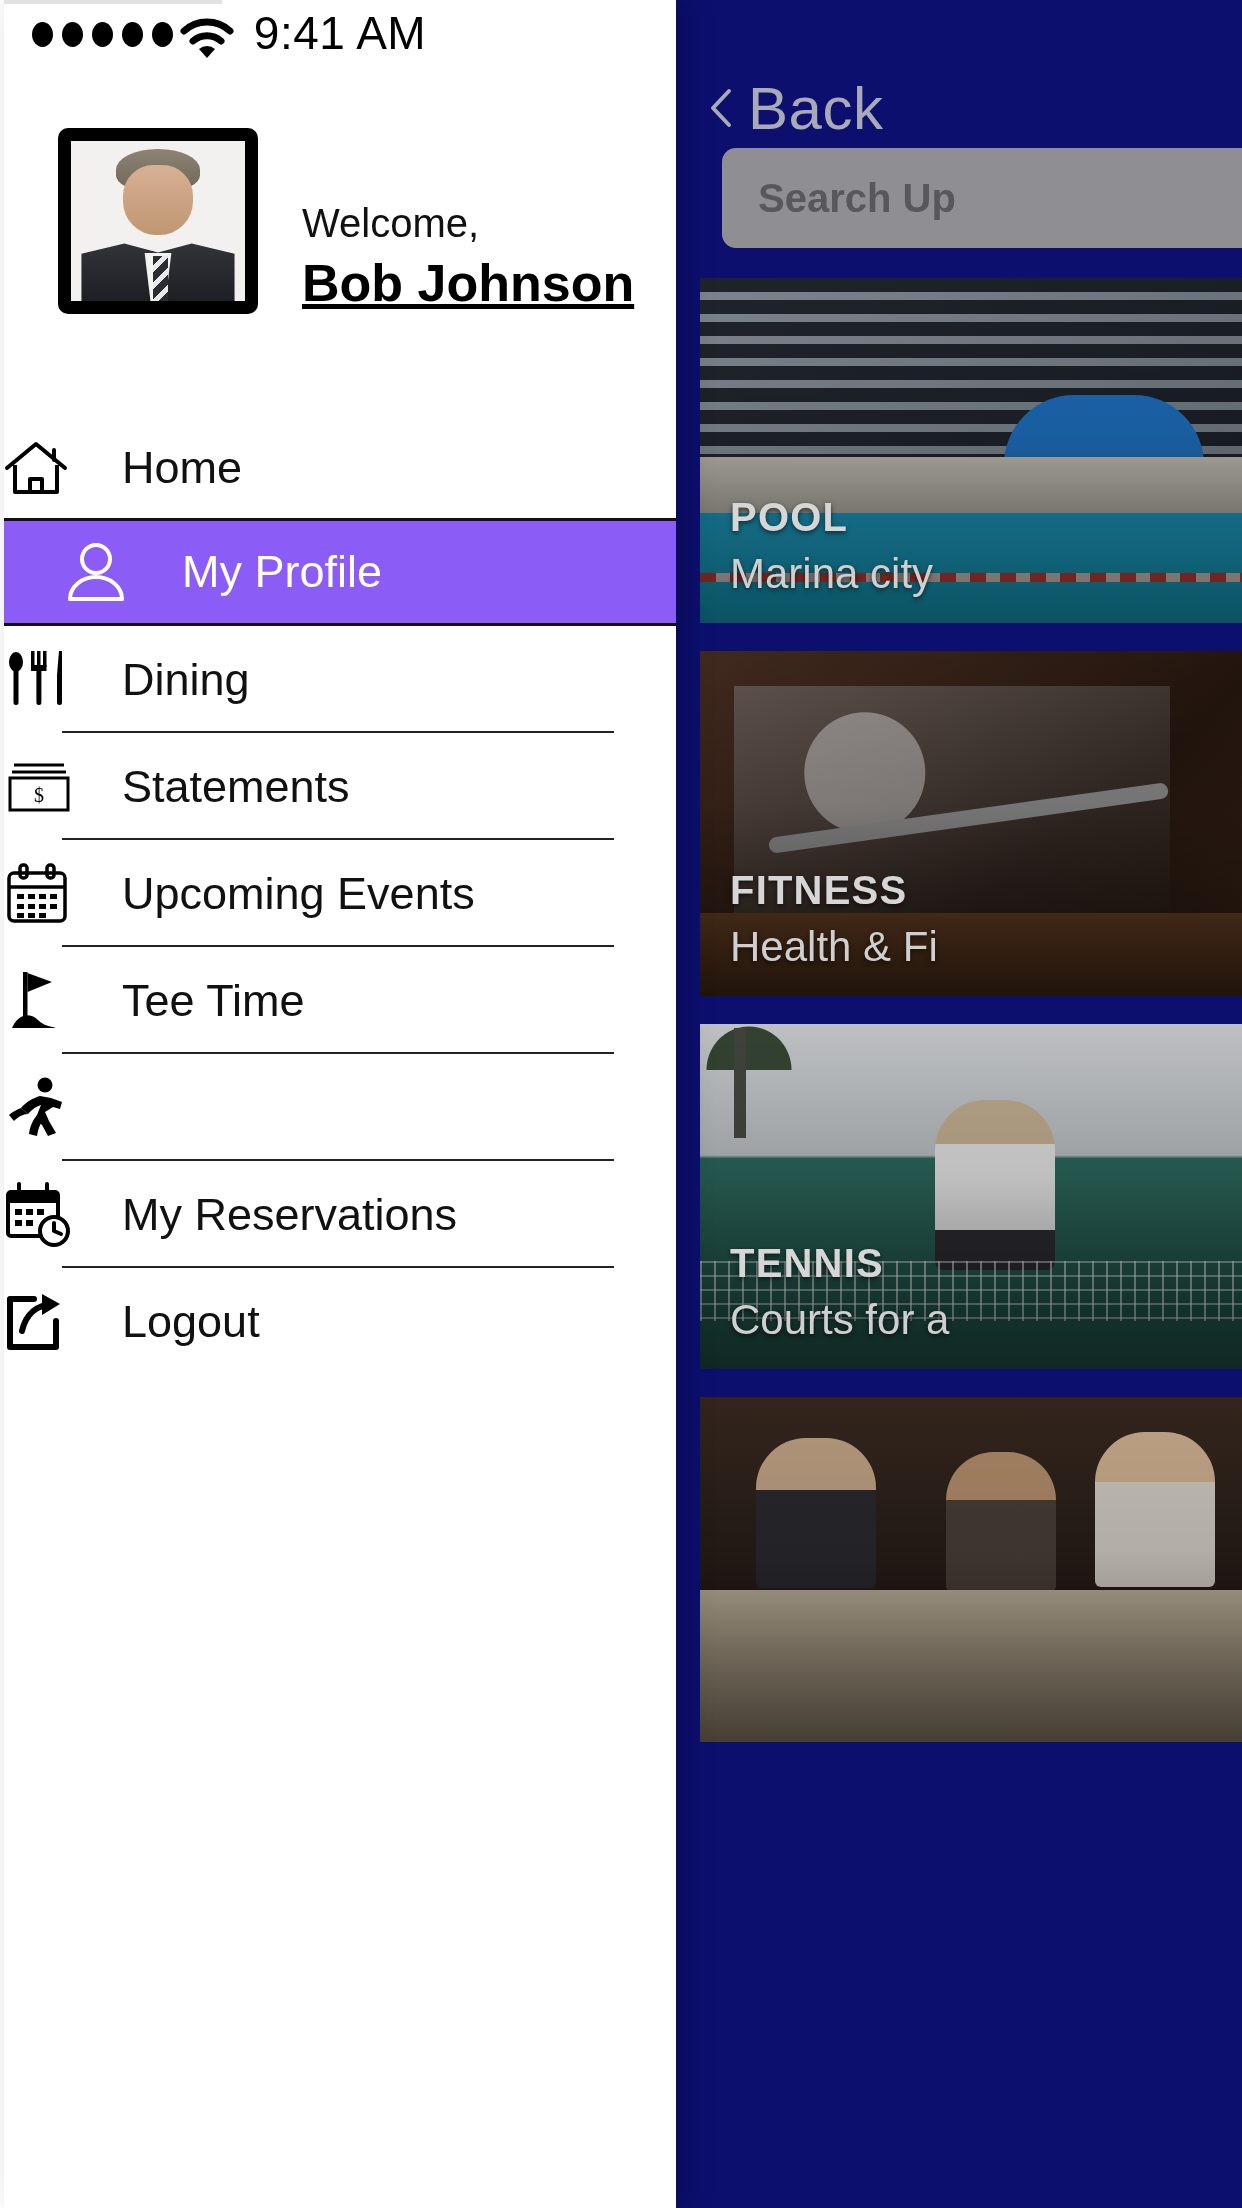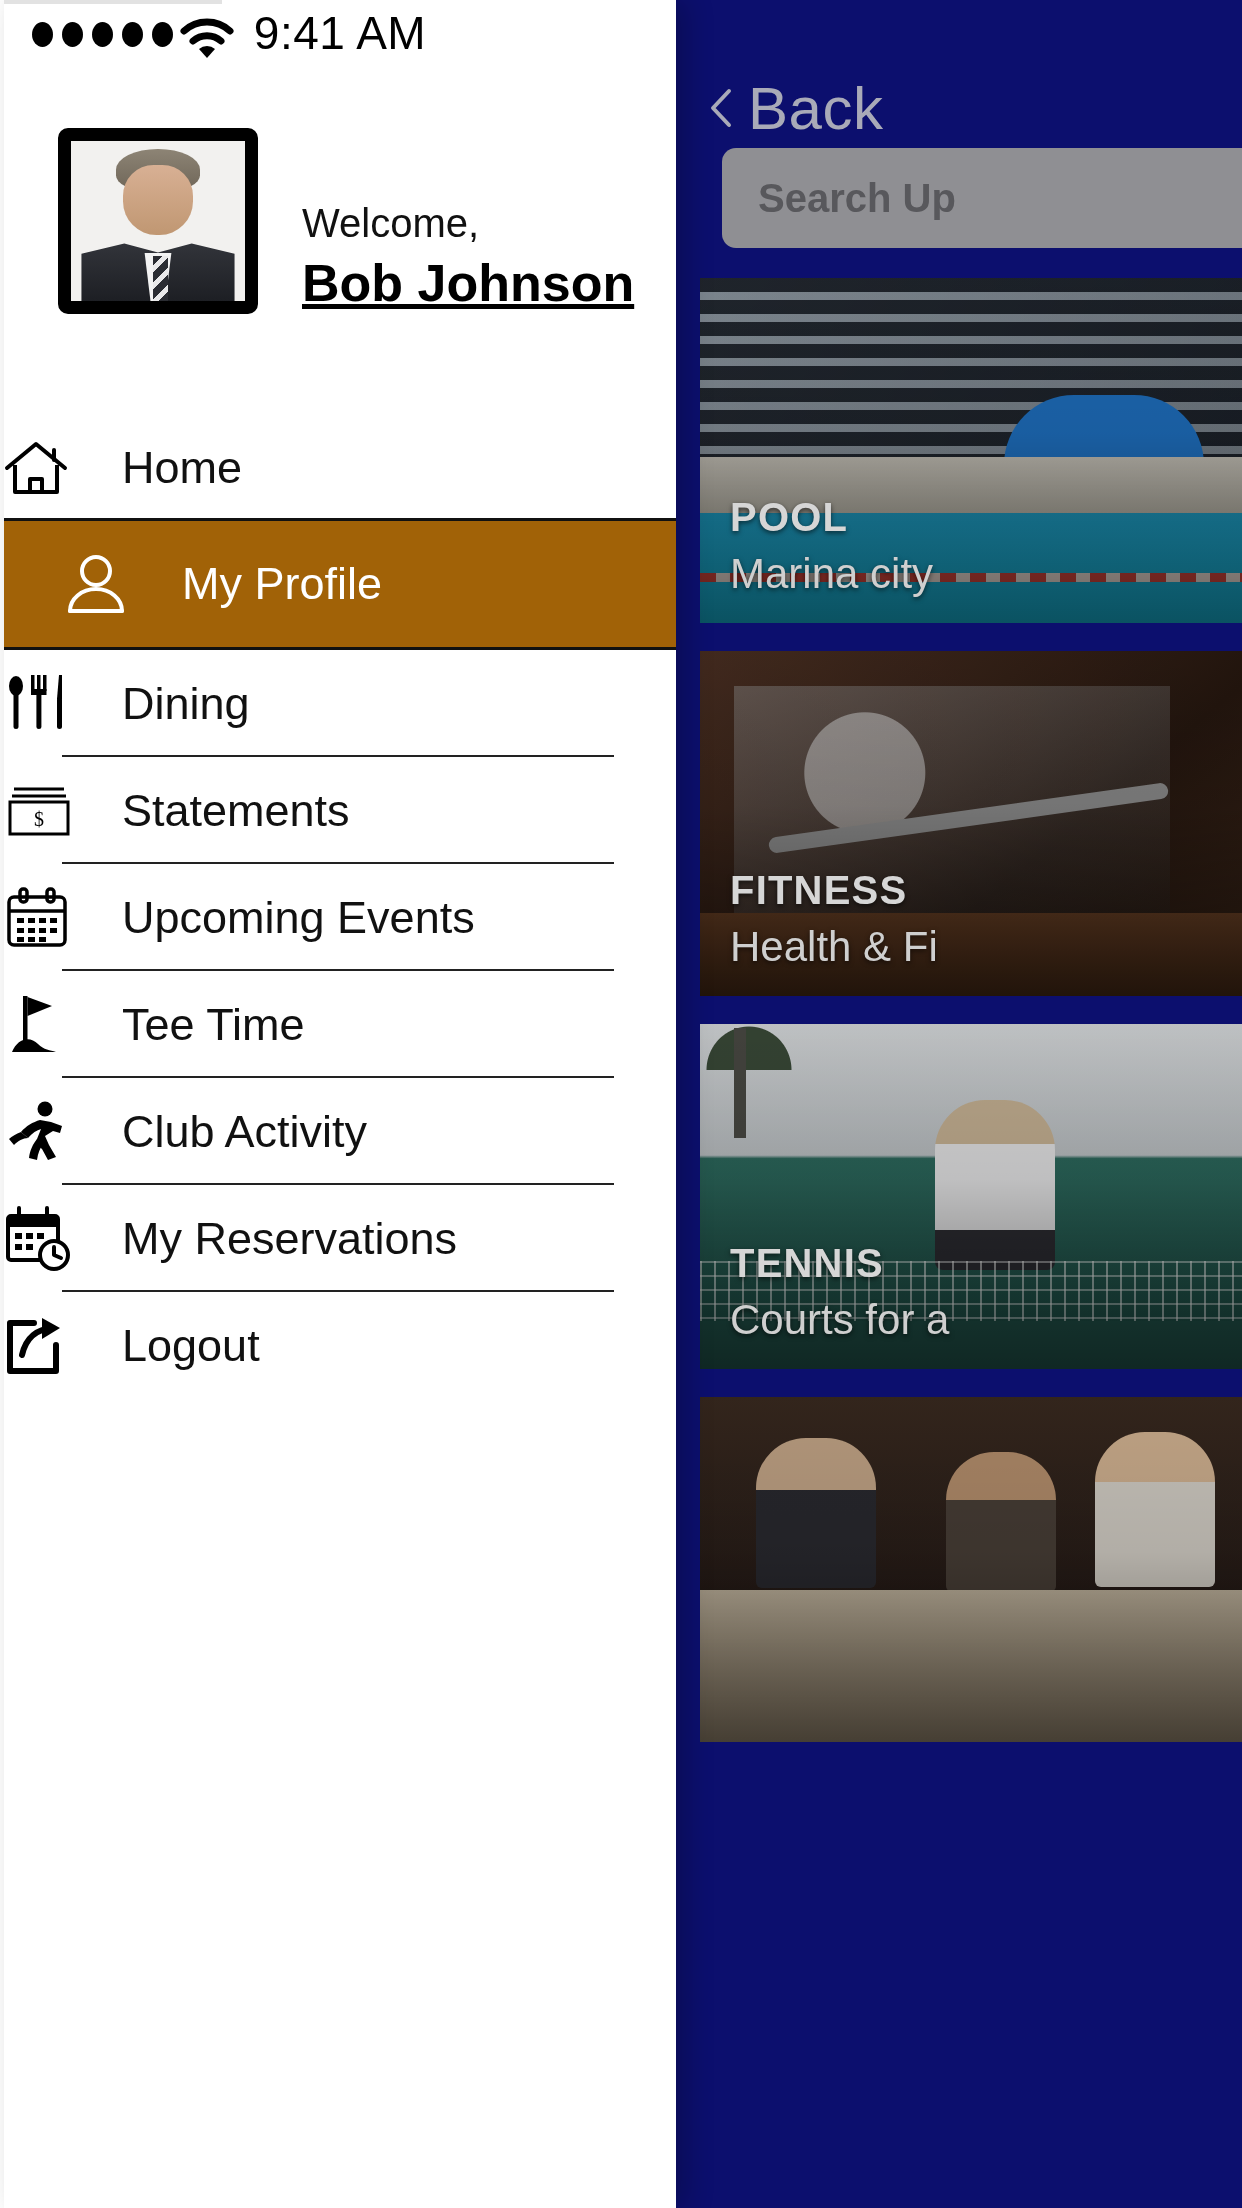--- a/index.html
+++ b/index.html
@@ -158,21 +158,21 @@
   }
   .menu-item .icon {
     width:90px; flex:0 0 auto; display:flex; align-items:center; justify-content:flex-start;
   }
   .menu-item .label { font-size:45px; color:#111; margin-left:28px; white-space:nowrap; }
   .menu-item .rule {
     position:absolute; left:58px; right:62px; bottom:0; height:2px; background:#222;
   }
   .menu-item.first { height:100px; }
   .menu-item.active {
-    background:#a16207; height:132px; margin:0; padding-left:60px;
+    background:#8b5cf6; height:108px; margin:0; padding-left:60px;
     border-top:3px solid #111; border-bottom:3px solid #111;
   }
   .menu-item.active .label { color:#fff; }
 </style>
 </head>
 <body>
 
 <div id="screen">
 
   <div class="app-screen">
@@ -391,21 +391,20 @@
       <div class="menu-item">
         <span class="icon">
           <svg width="64" height="64" viewBox="0 0 64 64">
             <circle cx="41" cy="9" r="7.5" fill="#000"></circle>
             <path d="M36 20 C29 22 22 26 17 32 L24 38 C28 33 33 30 37 29 L33 39 C32 43 34 46 38 49
                      L44 60 L52 57 L45 45 L41 36 L49 31 L56 33 L58 26 L47 22 Z" fill="#000"></path>
             <path d="M17 32 C12 34 8 36 5 39 L10 45 C14 41 19 38 24 38 Z" fill="#000"></path>
             <path d="M33 39 C29 44 26 50 25 58 L33 60 C34 53 36 48 39 44 Z" fill="#000"></path>
           </svg>
         </span>
-        <span class="label">Club Activity</span>
         <div class="rule"></div>
       </div>
 
       <div class="menu-item">
         <span class="icon">
           <svg width="70" height="66" viewBox="0 0 70 66">
             <rect x="4" y="10" width="50" height="44" rx="3" fill="none" stroke="#000" stroke-width="4"></rect>
             <rect x="4" y="10" width="50" height="11" fill="#000"></rect>
             <line x1="15" y1="2" x2="15" y2="14" stroke="#000" stroke-width="4" stroke-linecap="round"></line>
             <line x1="43" y1="2" x2="43" y2="14" stroke="#000" stroke-width="4" stroke-linecap="round"></line>

